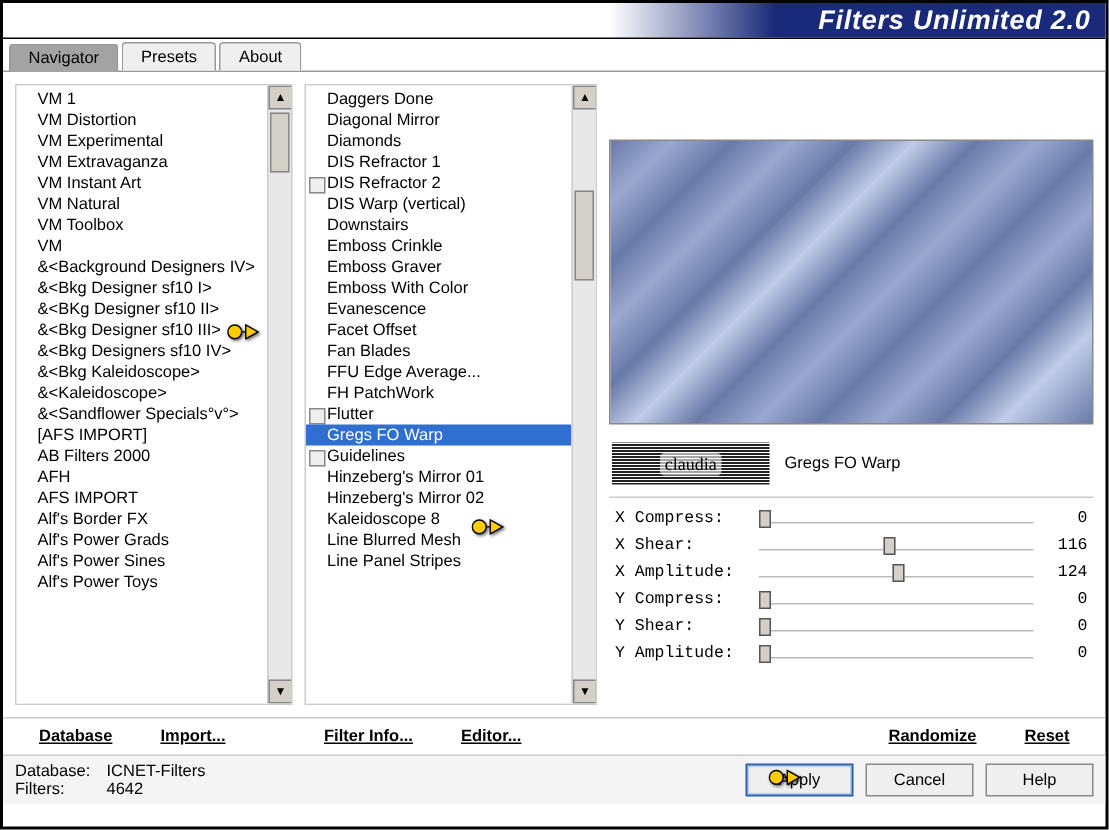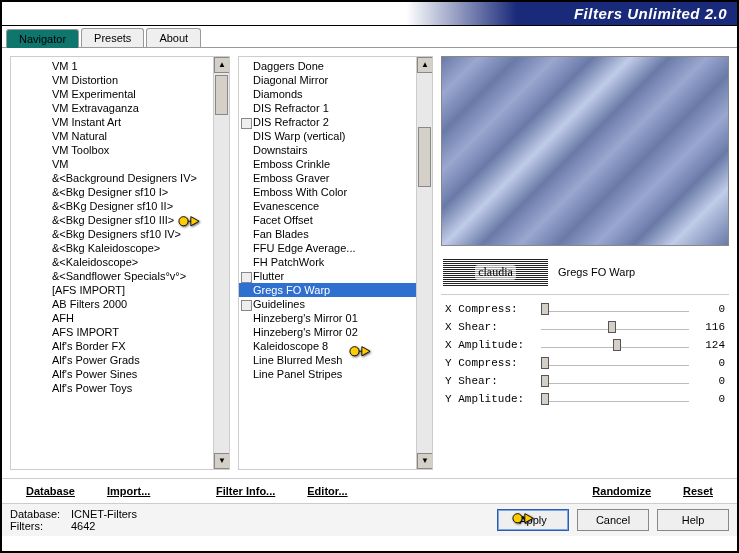--- a/index.html
+++ b/index.html
@@ -18,40 +18,40 @@
     display: flex;
     align-items: center;
     justify-content: flex-end;
     padding: 0 10px;
     border-bottom: 1px solid #000;
   }
   .titlebar-text {
     color: #fff;
     font-weight: bold;
     font-style: italic;
-    font-size: 15px;
+    font-size: 18px;
     letter-spacing: 0.5px;
   }
   .tabs {
     display: flex;
     padding: 2px 4px 0 4px;
     border-bottom: 1px solid #999;
     background: #fff;
   }
   .tab {
     padding: 3px 12px;
     border: 1px solid #999;
     border-bottom: none;
     border-radius: 3px 3px 0 0;
     background: #efefef;
     margin-right: 2px;
     cursor: pointer;
   }
   .tab.active {
-    background: #0f766e;
+    background: #a3a3a3;
     position: relative;
     top: 1px;
     font-weight: normal;
   }
   .main {
     display: flex;
     padding: 8px;
     gap: 8px;
     height: 430px;
   }
@@ -108,23 +108,23 @@
     text-align: center;
     line-height: 14px;
     cursor: pointer;
   }
   .scroll-thumb {
     position: absolute;
     left: 1px; right: 1px;
     background: #d4d0c8;
     border: 1px solid #888;
   }
-  .col1 { width: 220px; padding-left: 27px; }
+  .col1 { width: 185px; }
   .col2 { width: 195px; }
-  .col3 { flex: 1; border: none; }
+  .col3 { flex: 1; border: none; margin-top: 37px; }
   .preview {
     width: 100%;
     height: 190px;
     background: linear-gradient(135deg,
       #6a7aa8 0%, #9aa8d0 8%, #6a7aa8 16%,
       #9aa8d0 24%, #6a7aa8 32%, #c0cce8 40%,
       #6a7aa8 48%, #9aa8d0 56%, #6a7aa8 64%,
       #9aa8d0 72%, #6a7aa8 80%, #c0cce8 88%,
       #6a7aa8 100%);
     border: 1px solid #888;

